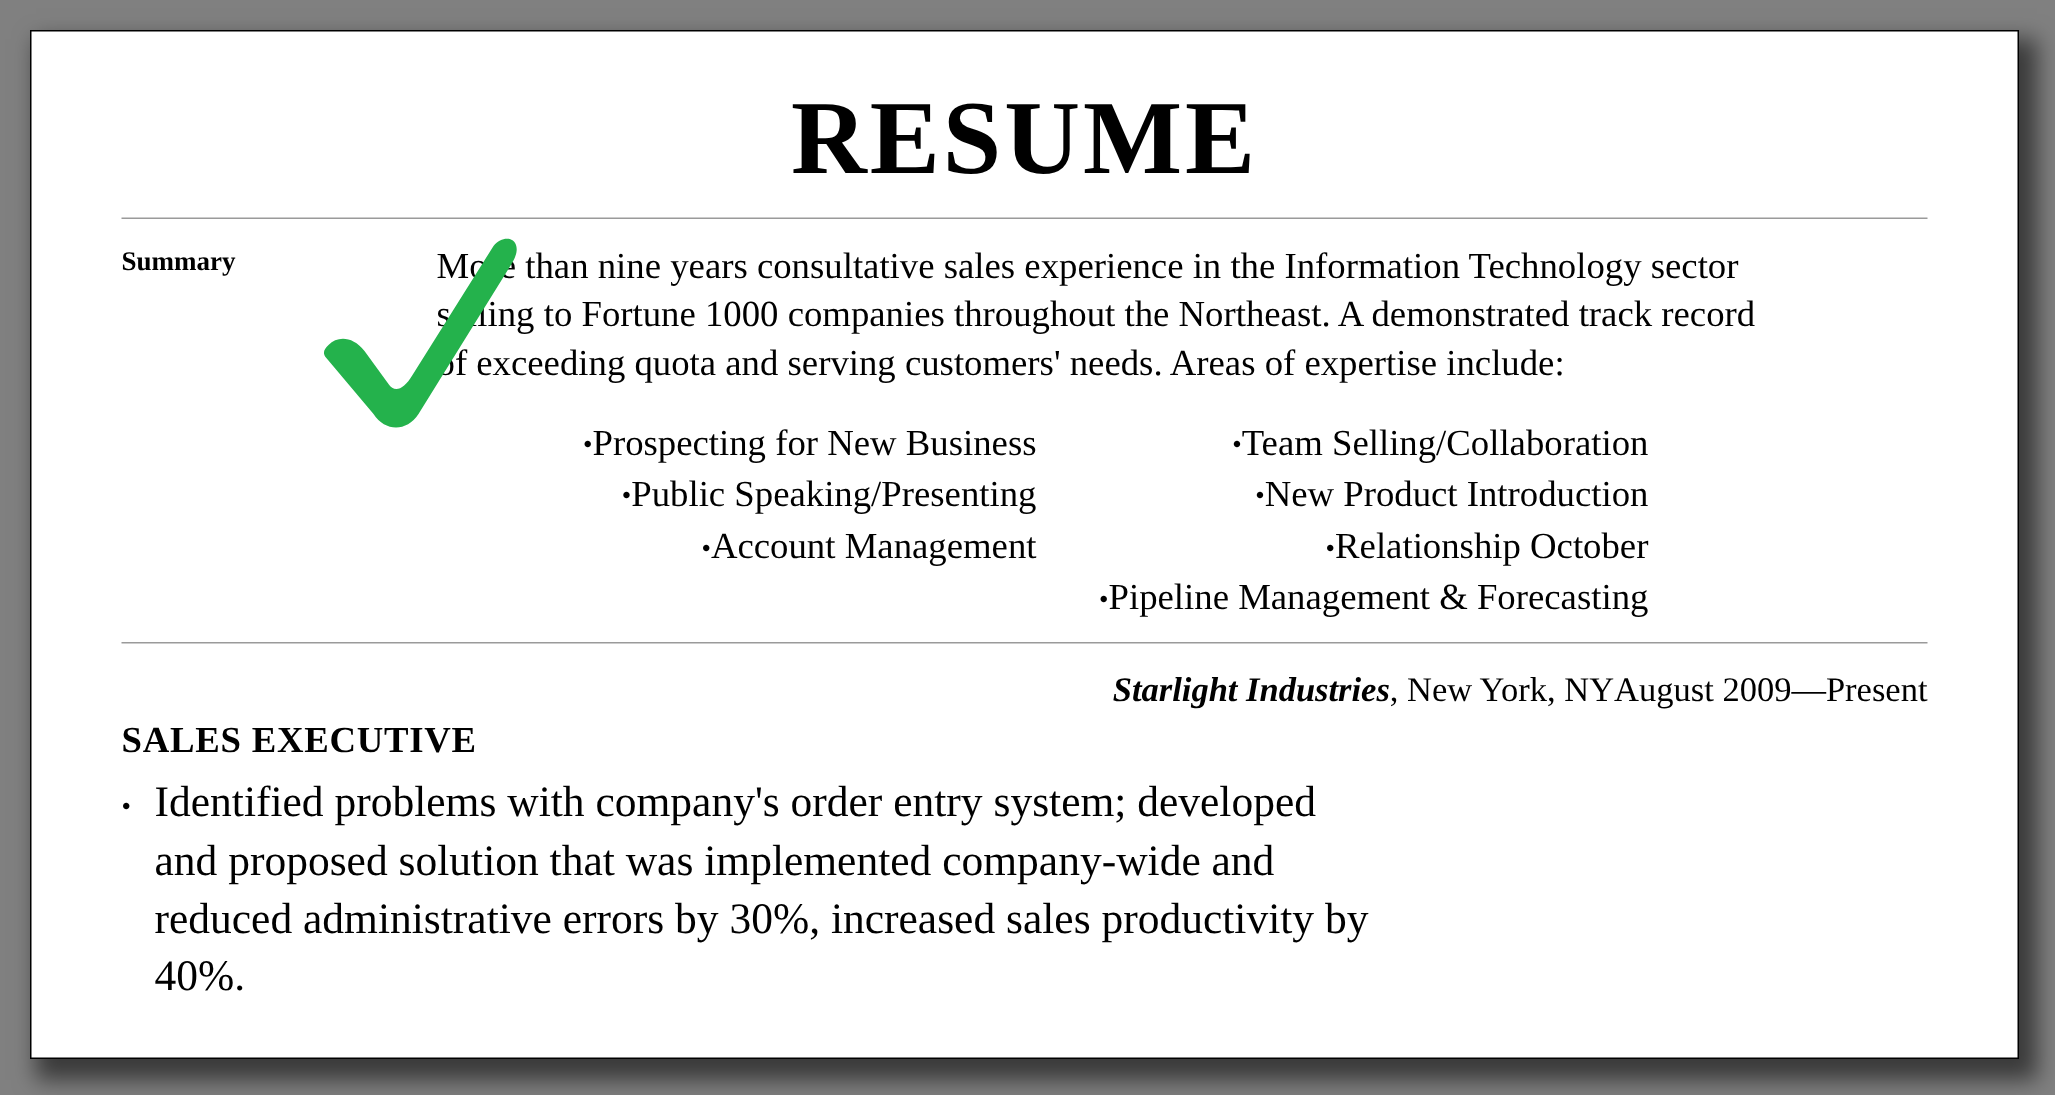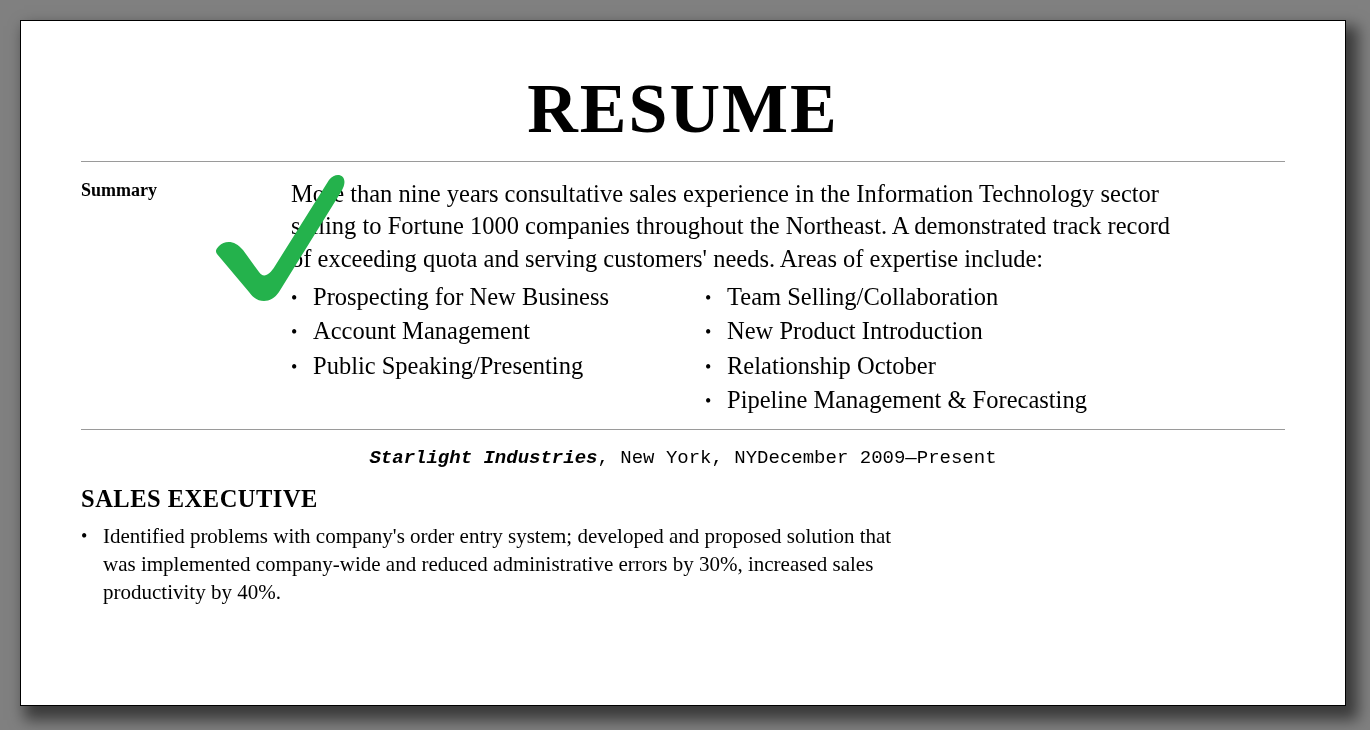--- a/index.html
+++ b/index.html
@@ -25,21 +25,21 @@
     box-shadow: 8px 10px 14px 4px rgba(0,0,0,.55);
     position: relative;
     padding: 28px 60px 20px;
     overflow: hidden;
   }
   .title {
     text-align: center;
     font-size: 70px;
     font-weight: 700;
     letter-spacing: 2px;
-    margin-top: 20px;
+    margin-top: 4px;
   }
   .rule {
     border: 0;
     border-top: 1px solid #9a9a9a;
     margin: 12px 0 10px;
   }
   .section {
     display: flex;
     gap: 30px;
     padding-top: 6px;
@@ -53,57 +53,57 @@
   }
   .sec-body {
     flex: 1;
     font-size: 24.5px;
     line-height: 1.32;
   }
   .summary-text { max-width: 890px; }
 
   .expertise-cols {
     display: flex;
-    margin-top: 5px;
-    gap: 14px;
+    margin-top: 20px;
+    gap: 26px;
+    text-align: right;
   }
   .expertise-cols ul {
     list-style: none;
     margin: 0;
     padding: 0;
     font-size: 24.5px;
     line-height: 1.4;
   }
   .expertise-cols ul:first-child { flex: 0 0 400px; }
   .expertise-cols li::before {
     content: "•";
     display: inline-block;
     width: 22px;
     font-size: 18px;
     vertical-align: 1px;
   }
 
   .emp-row {
     display: flex;
-    justify-content: center;
-    font-size: 19px;
-    font-family: Liberation Mono, monospace;
+    justify-content: flex-end;
+    font-size: 23px;
   }
   .emp-company { font-style: italic; font-weight: 700; }
   .emp-title {
     font-weight: 700;
     letter-spacing: .5px;
-    margin-top: 12px;
+    margin-top: 2px;
     font-size: 24.5px;
   }
   .emp-bullets {
     list-style: none;
     margin: 6px 0 0;
     padding: 0;
-    font-size: 21px;
+    font-size: 29px;
     line-height: 1.34;
   }
   .emp-bullets li {
     padding-left: 22px;
     text-indent: -22px;
     max-width: 820px;
   }
   .emp-bullets li::before {
     content: "•";
     display: inline-block;
@@ -137,42 +137,42 @@
           <svg width="160" height="140" viewBox="0 0 160 140">
             <path d="M18 72 C 24 66, 34 66, 42 76 L 58 98 C 62 104, 68 102, 74 92 L 128 6 C 136 -4, 150 2, 140 18 L 78 118 C 70 130, 56 130, 48 118 L 16 80 C 14 77, 15 75, 18 72 Z" fill="#24b24c"></path>
           </svg>
         </span>
       </div>
       <div class="sec-body">
         <div class="summary-text">More than nine years consultative sales experience in the Information Technology sector selling to Fortune 1000 companies throughout the Northeast. A demonstrated track record of exceeding quota and serving customers' needs. Areas of expertise include:</div>
         <div class="expertise-cols">
           <ul>
             <li>Prospecting for New Business</li>
+            <li>Public Speaking/Presenting</li>
             <li>Account Management</li>
-            <li>Public Speaking/Presenting</li>
           </ul>
           <ul>
             <li>Team Selling/Collaboration</li>
             <li>New Product Introduction</li>
             <li>Relationship October</li>
             <li>Pipeline Management &amp; Forecasting</li>
           </ul>
         </div>
       </div>
     </div>
 
     <hr class="rule">
 
     <div class="section">
       <div class="sec-body">
         <div class="emp-row">
           <span>
             <span class="emp-company">Starlight Industries</span><span>, New York, NY</span>
           </span>
-          <span>December 2009—Present</span>
+          <span>August 2009—Present</span>
         </div>
         <div class="emp-title">SALES EXECUTIVE</div>
         <ul class="emp-bullets">
           <li>Identified problems with company's  order entry system; developed and proposed solution that was implemented company-wide and reduced administrative errors by 30%, increased sales productivity by 40%.</li>
         </ul>
       </div>
     </div>
 
   </div>
 </div>

